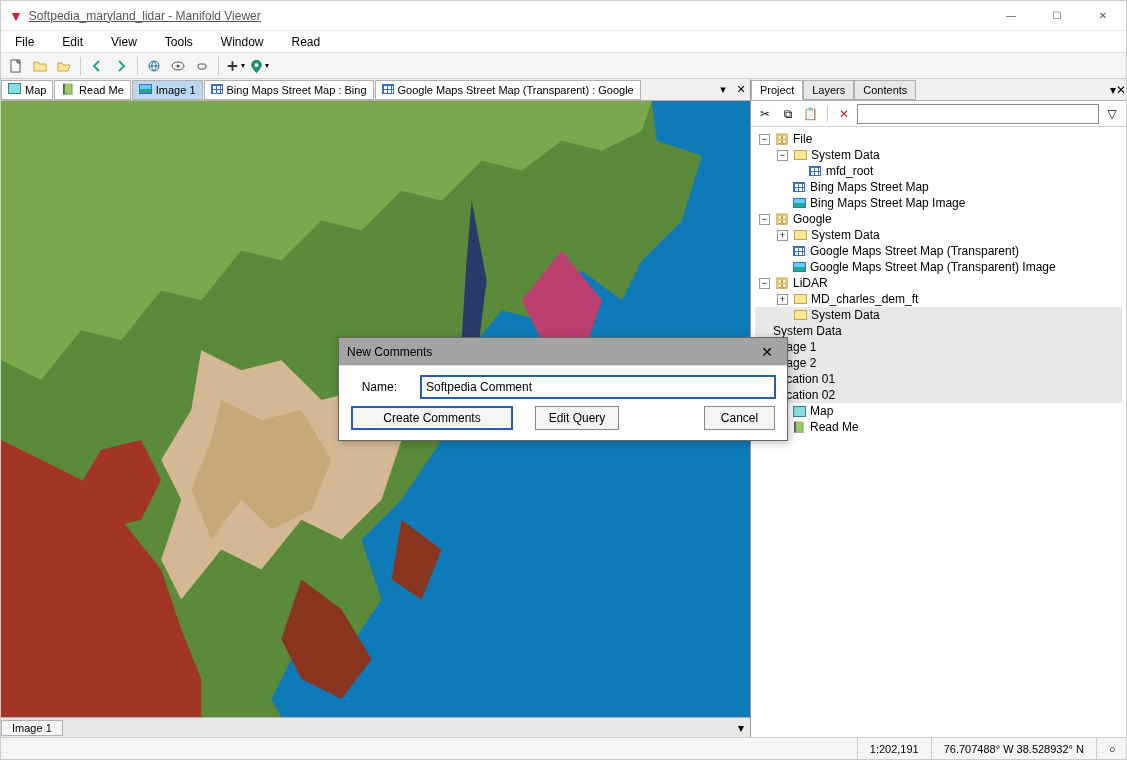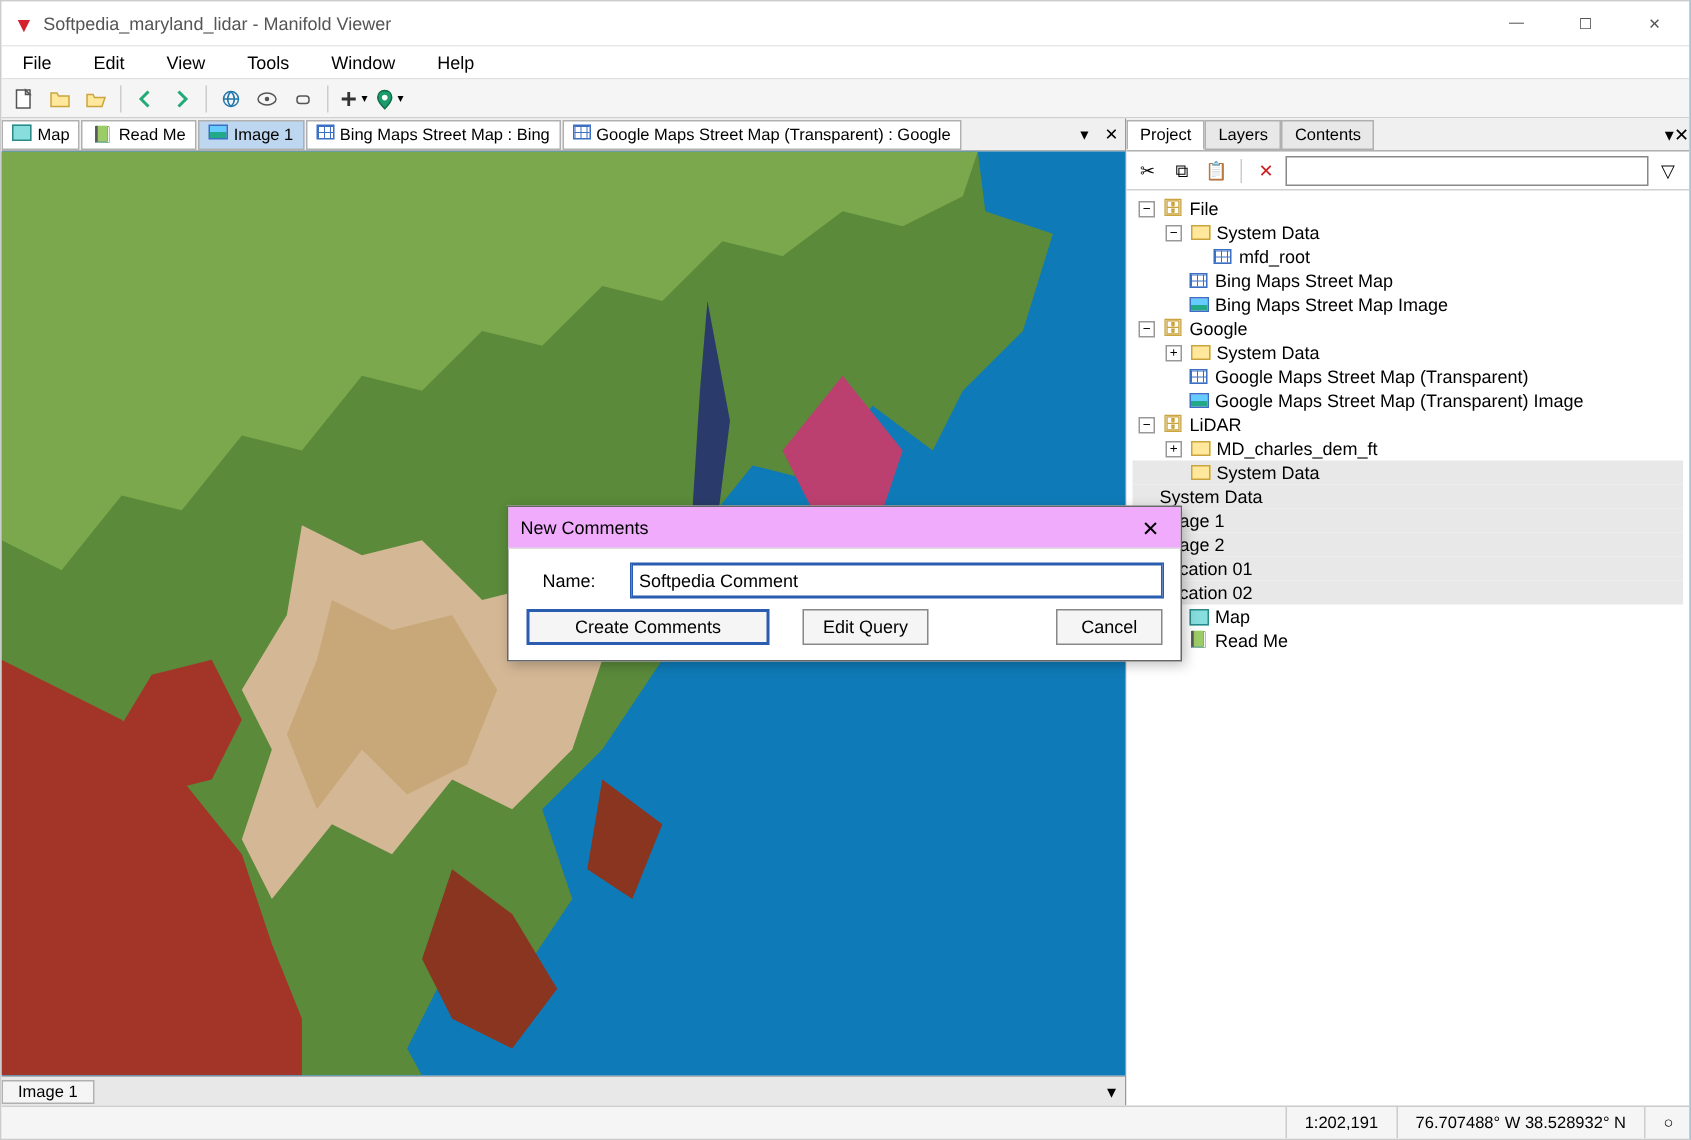--- a/index.html
+++ b/index.html
@@ -1,19 +1,19 @@
 <!DOCTYPE html>
 <html><head>
 <meta charset="utf-8">
 <style>
 * { box-sizing: border-box; margin: 0; padding: 0; }
 body { font-family: "Segoe UI", Tahoma, sans-serif; font-size: 12px; background: #fff; width: 1127px; height: 760px; overflow: hidden; display: flex; flex-direction: column; border: 1px solid #ccc; }
 .titlebar { height: 30px; background: #fff; display: flex; align-items: center; padding-left: 8px; border-bottom: 1px solid #e8e8e8; }
 .titlebar .logo { color: #d4202f; font-size: 14px; margin-right: 6px; }
-.titlebar .title { color: #555; flex: 1; }
+.titlebar .title { color: #555; flex: 1; text-decoration: underline; }
 .winbtns { display: flex; }
 .winbtns div { width: 46px; height: 30px; display: flex; align-items: center; justify-content: center; color: #555; font-size: 10px; }
 .menubar { height: 22px; display: flex; align-items: center; padding-left: 6px; gap: 12px; border-bottom: 1px solid #e0e0e0; }
 .menubar span { padding: 2px 8px; }
 .toolbar { height: 26px; display: flex; align-items: center; padding-left: 4px; gap: 2px; border-bottom: 1px solid #d0d0d0; background: #f5f5f5; }
 .toolbar .tb { width: 22px; height: 22px; display: flex; align-items: center; justify-content: center; border: 1px solid transparent; }
 .toolbar .sep { width: 1px; height: 18px; background: #ccc; margin: 0 3px; }
 .tb svg { width: 16px; height: 16px; }
 .content { flex: 1; display: flex; min-height: 0; }
 .leftpane { flex: 1; display: flex; flex-direction: column; border-right: 1px solid #999; min-width: 0; }
@@ -40,21 +40,21 @@
 .rtool input { flex: 1; height: 20px; border: 1px solid #888; padding: 0 4px; font-size: 12px; }
 .tree { flex: 1; overflow: auto; padding: 4px 4px; font-size: 12px; line-height: 16px; }
 .tree .node { display: flex; align-items: center; height: 16px; white-space: nowrap; }
 .tree .exp { width: 11px; height: 11px; border: 1px solid #999; display: flex; align-items: center; justify-content: center; font-size: 9px; line-height: 1; margin-right: 4px; cursor: pointer; }
 .tree .exp.blank { border: none; }
 .tree .nicon { width: 16px; height: 14px; display: inline-flex; align-items: center; justify-content: center; margin-right: 3px; font-size: 11px; }
 .tree .sel { background: #e8e8e8; width: 100%; }
 .statusbar { height: 22px; border-top: 1px solid #ccc; background: #f5f5f5; display: flex; align-items: center; font-size: 11px; }
 .statusbar .cell { border-left: 1px solid #ccc; padding: 0 12px; height: 100%; display: flex; align-items: center; }
 .dialog { position: absolute; left: 338px; top: 337px; width: 450px; background: #fff; border: 1px solid #666; box-shadow: 2px 2px 8px rgba(0,0,0,0.25); z-index: 100; }
-.dialog .dtitle { height: 28px; display: flex; align-items: center; padding: 0 8px; background: #f0abfc; border-bottom: 1px solid #ddd; }
+.dialog .dtitle { height: 28px; display: flex; align-items: center; padding: 0 8px; background: #a3a3a3; border-bottom: 1px solid #ddd; }
 .dialog .dtitle .dclose { margin-left: auto; width: 24px; text-align: center; font-size: 14px; }
 .dialog .dbody { padding: 10px 12px; }
 .dialog .drow { display: flex; align-items: center; margin-bottom: 8px; }
 .dialog .dlabel { width: 70px; text-align: right; padding-right: 24px; }
 .dialog input[type=text] { flex: 1; height: 22px; border: 1px solid #2a5db0; padding: 0 4px; font-size: 12px; outline: 1px solid #2a5db0; }
 .dialog .dbtns { display: flex; gap: 22px; }
 .dialog button { height: 24px; border: 1px solid #888; background: #f5f5f5; font-size: 12px; cursor: pointer; }
 .dialog button.primary { border: 2px solid #2a5db0; width: 162px; }
 .dialog button.secondary { width: 84px; }
 .dialog button.right { margin-left: auto; width: 71px; }
@@ -77,21 +77,21 @@
     <div>✕</div>
   </div>
 </div>
 
 <div class="menubar">
   <span>File</span>
   <span>Edit</span>
   <span>View</span>
   <span>Tools</span>
   <span>Window</span>
-  <span>Help</span>
+  <span>Read</span>
 </div>
 
 <div class="toolbar">
   <div class="tb">
       <svg viewBox="0 0 16 16">
         <rect x="3" y="2" width="9" height="12" fill="#fff" stroke="#555"></rect>
         <path d="M9 2 L12 5 L9 5 Z" fill="#ddd" stroke="#555"></path>
       </svg>
     </div>
   <div class="tb">

